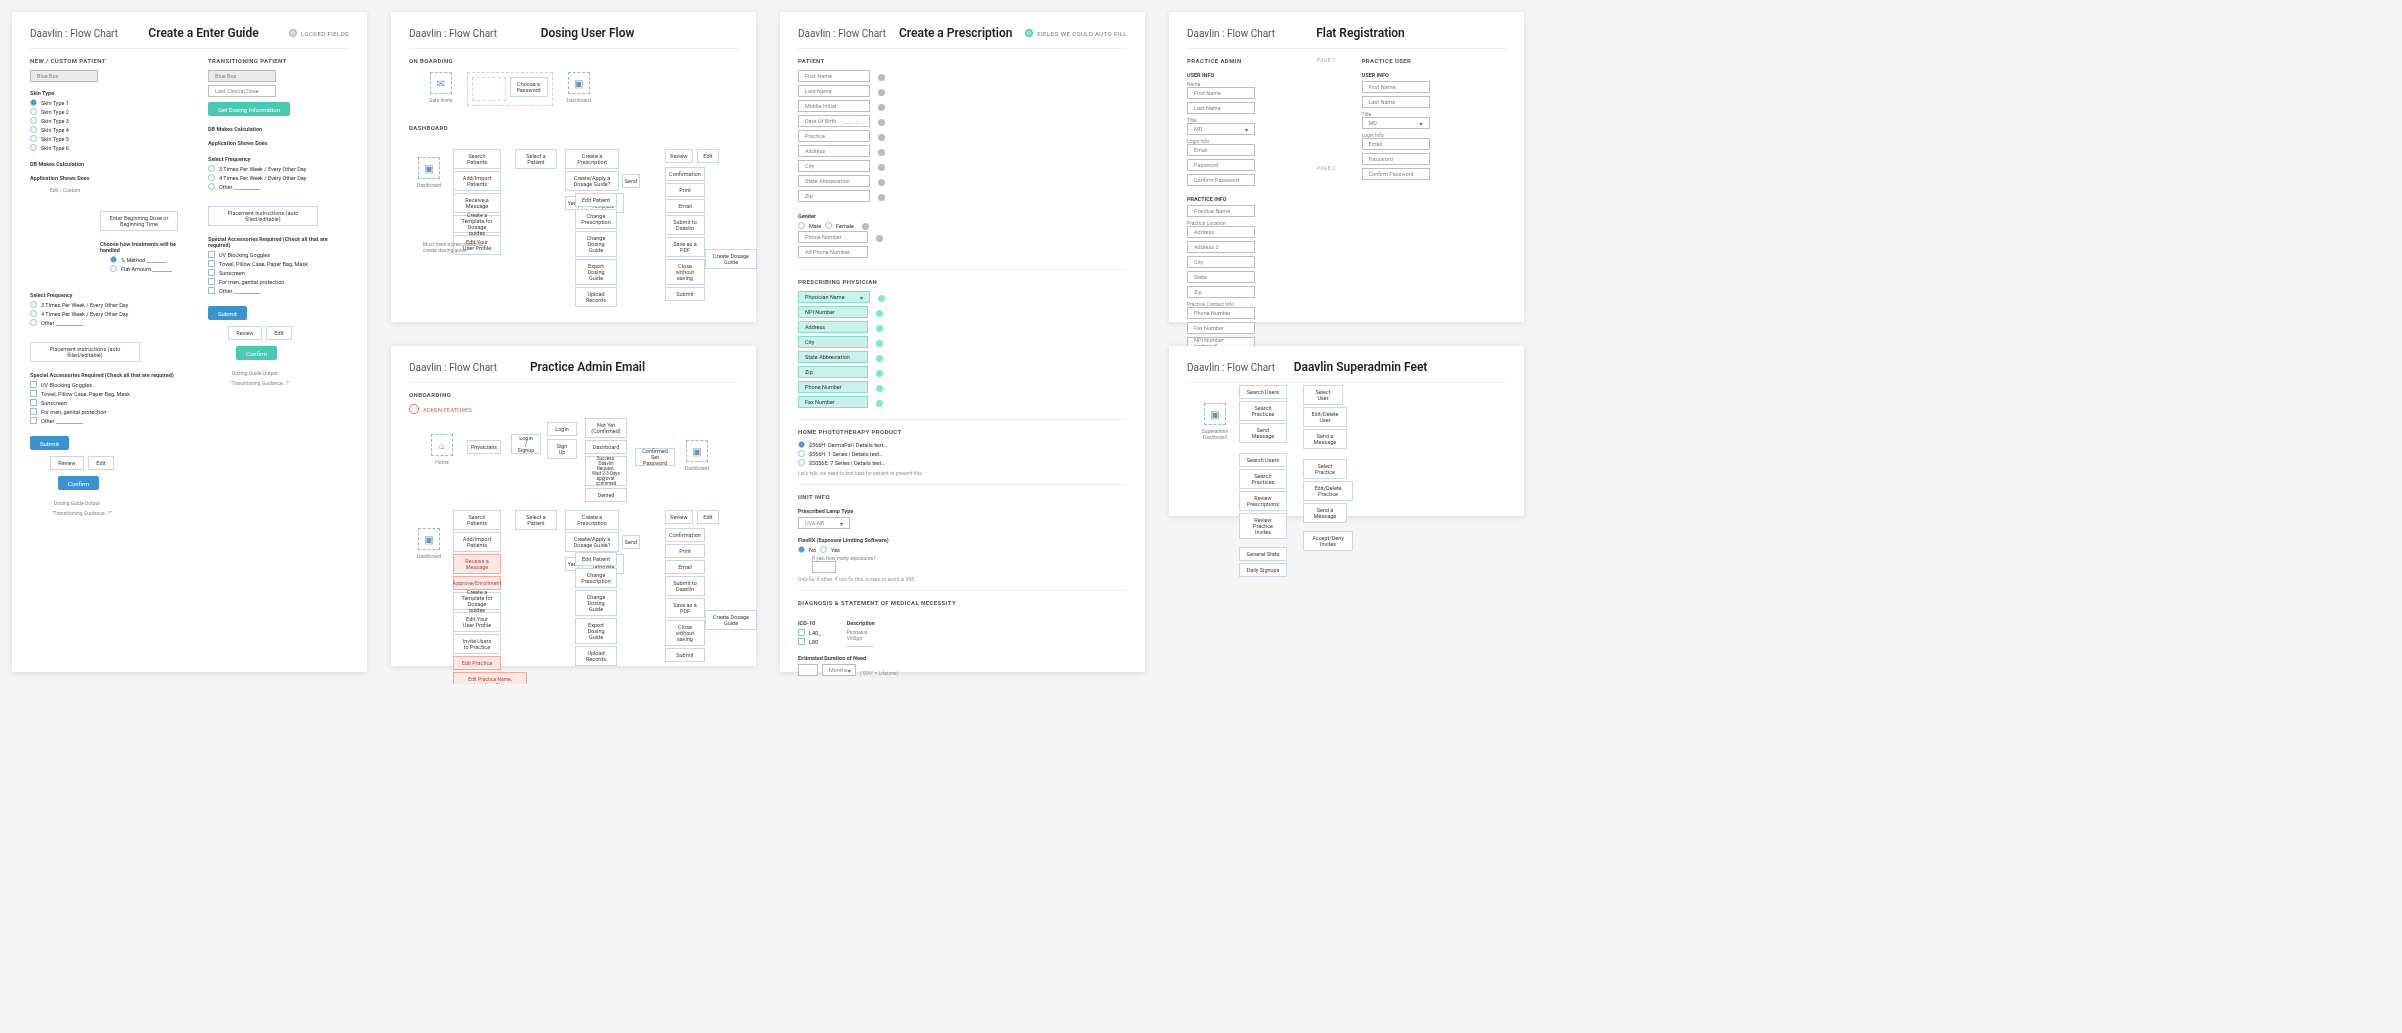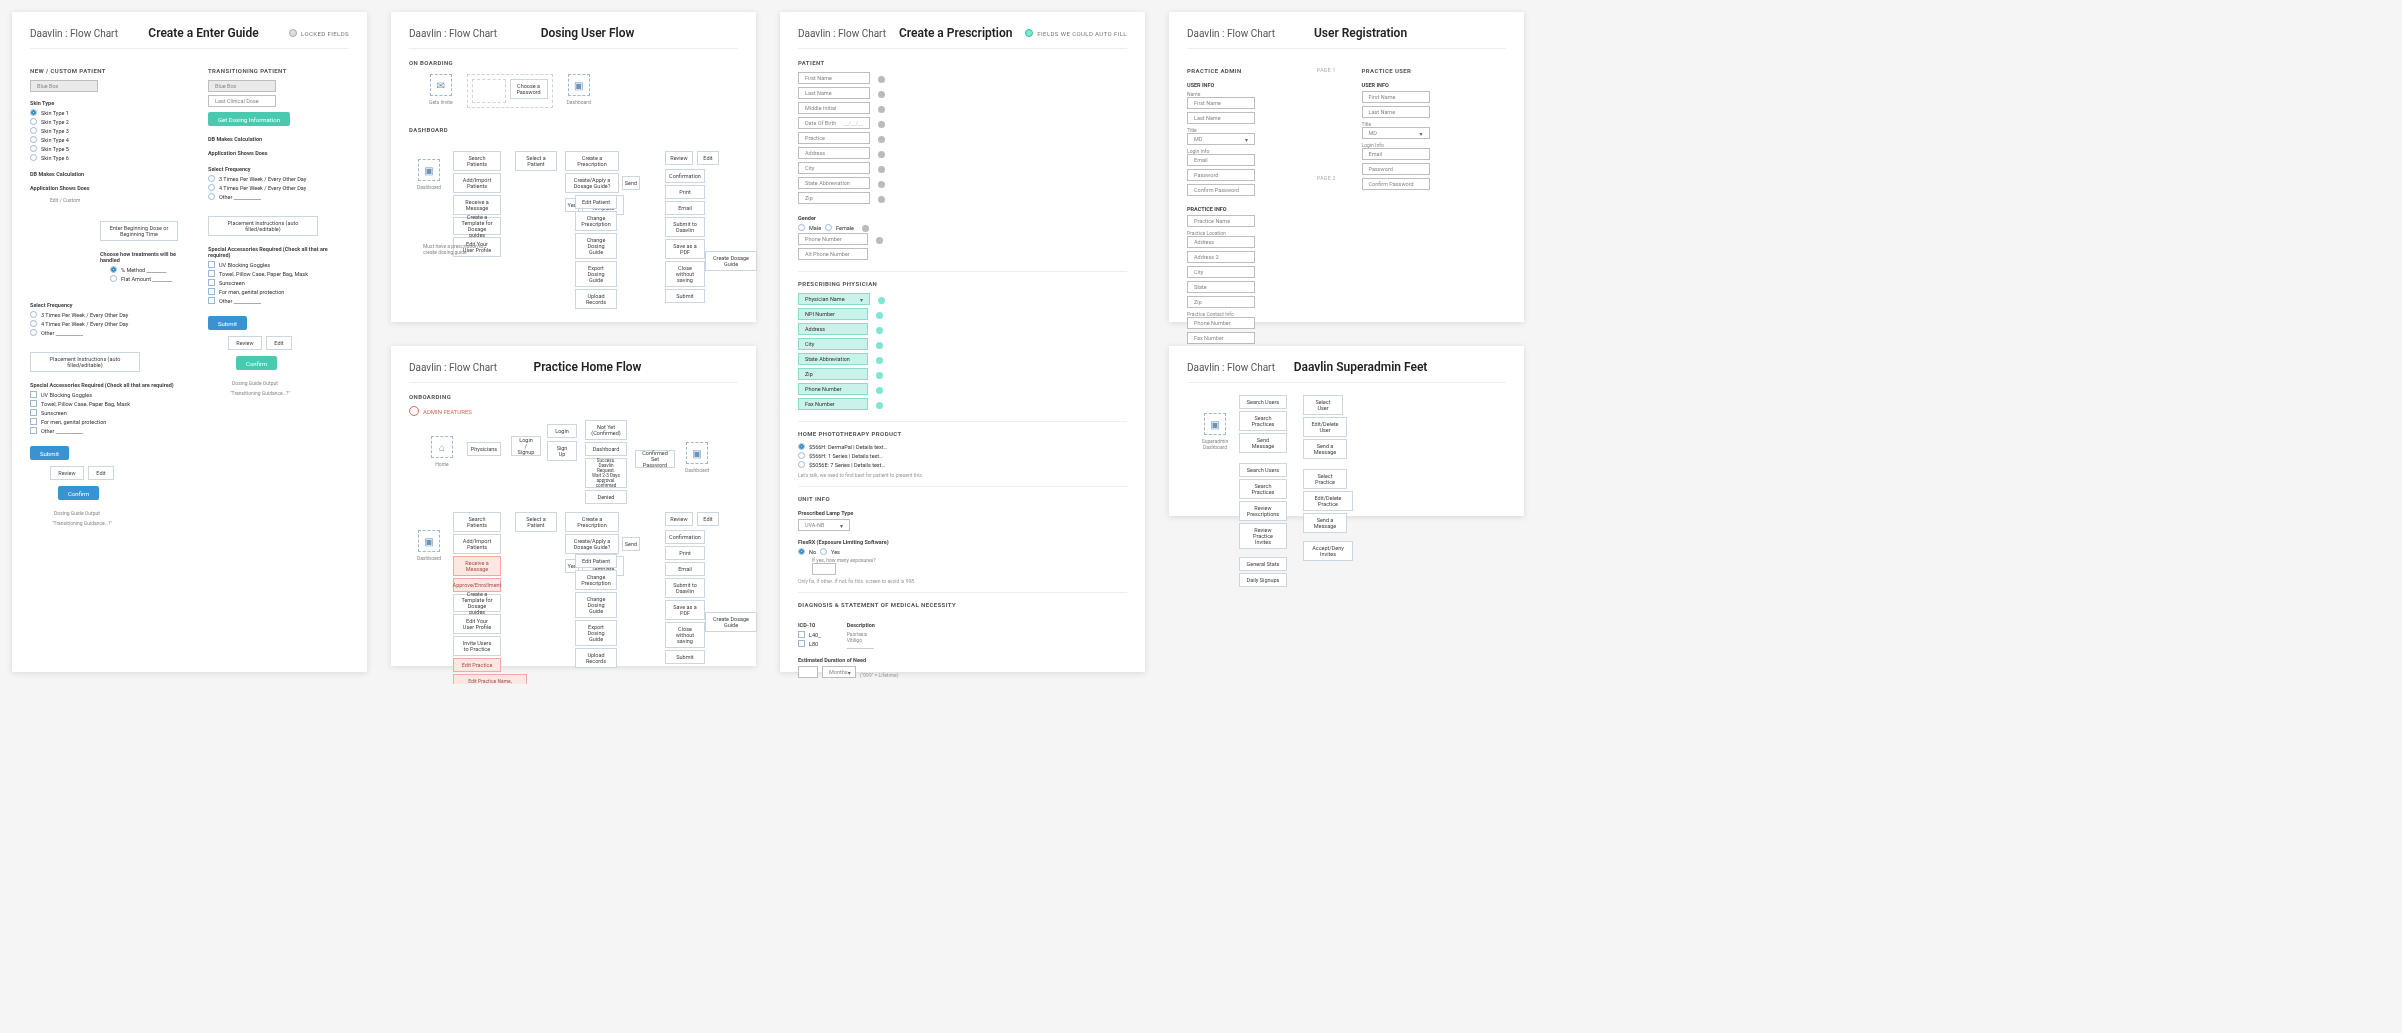--- a/index.html
+++ b/index.html
@@ -19,21 +19,20 @@
     box-shadow: 0 1px 6px rgba(0,0,0,.12);
     padding: 14px 18px 24px 18px;
     position: relative;
   }
   .board-header {
     display: flex;
     align-items: baseline;
     gap: 8px;
     border-bottom: 1px solid #eee;
     padding-bottom: 8px;
-    margin-bottom: 10px;
   }
   .brand { font-size: 10px; color: #555; white-space: nowrap; }
   .title { font-size: 12px; font-weight: 600; color: #222; flex: 1; text-align: center; }
   .locked { font-size: 6px; color: #777; letter-spacing: .4px; display: flex; align-items: center; gap: 4px; }
   .locked .dot { width: 8px; height: 8px; border-radius: 50%; border: 1px solid #aaa; background: #ddd; display: inline-block; }
   .locked.teal .dot { background: #7fe6d3; border-color: #2fc2a7; }
   .section-label { font-size: 6px; font-weight: 700; color: #555; letter-spacing: .4px; margin: 8px 0 6px 0; }
   
   .fld {
     height: 12px;
@@ -361,21 +360,21 @@
       <div class="node-wrap" style="left: 296px; top: 112px;">
         <div class="node" style="width: 52px;">Create Dosage Guide</div>
       </div>
       <div class="node-wrap small-text" style="left: 14px; top: 104px; width: 70px;">Must have a prescription to create dosing guide</div>
     </div>
   </div>
 
   <div class="board" id="b3">
     <div class="board-header">
       <span class="brand">Daavlin : Flow Chart</span>
-      <span class="title">Practice Home Flow</span>
+      <span class="title">Practice Admin Email</span>
       <span style="width: 60px;"></span>
     </div>
     <div class="section-label">ONBOARDING</div>
     <div class="admin-tag">ADMIN FEATURES</div>
 
     <div class="flow-area" style="height: 90px; margin-top: 4px;">
       <div class="node-wrap col" style="left: 22px; top: 16px; align-items: center;">
         <div class="icon-box">⌂</div>
         <div class="small-text">Home</div>
       </div>
@@ -732,21 +731,21 @@
           </div>
     </div>
   </div>
 </div>
 
 <div class="board-col">
 
   <div class="board" id="b5">
     <div class="board-header">
       <span class="brand">Daavlin : Flow Chart</span>
-      <span class="title">User Registration</span>
+      <span class="title">Flat Registration</span>
       <span style="width: 60px;"></span>
     </div>
     <div class="twocol" style="position: relative;">
       <span class="pager-badge" style="left: 130px; top: 8px;">PAGE 1</span>
       <span class="pager-badge" style="left: 130px; top: 116px;">PAGE 2</span>
 
       <div style="width: 150px;">
         <div class="section-label">PRACTICE ADMIN</div>
         <div class="sublabel">USER INFO</div>
         <div class="small-text">Name</div>

